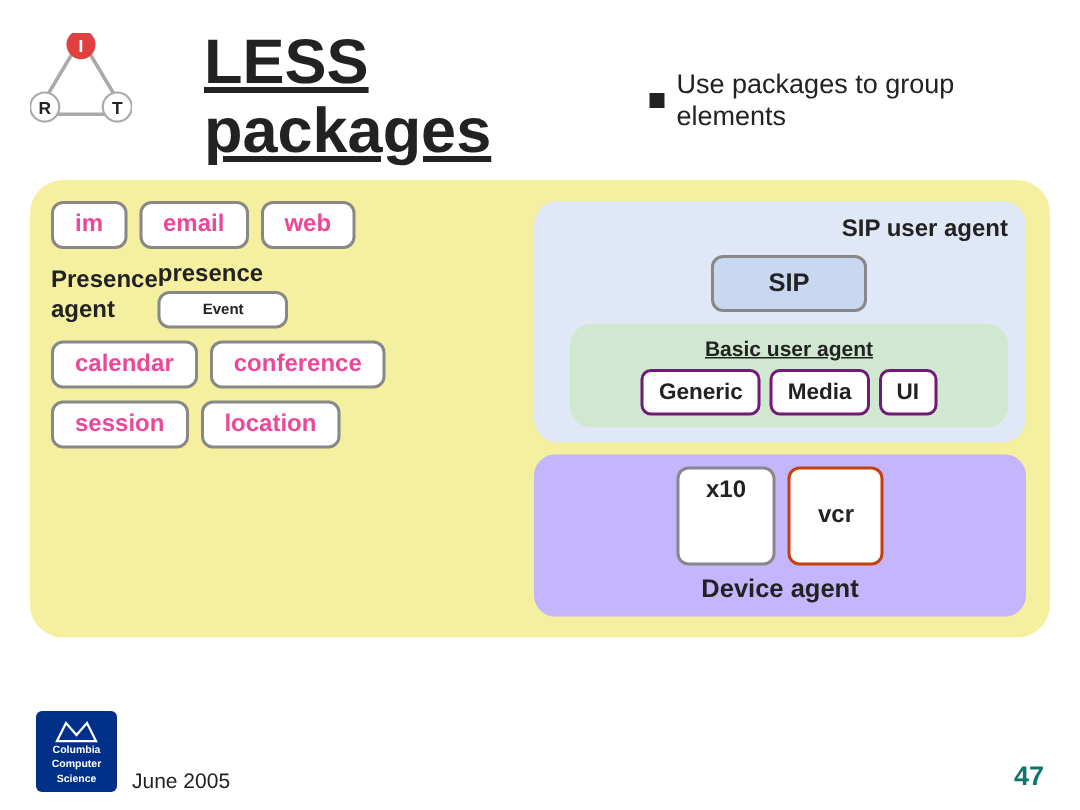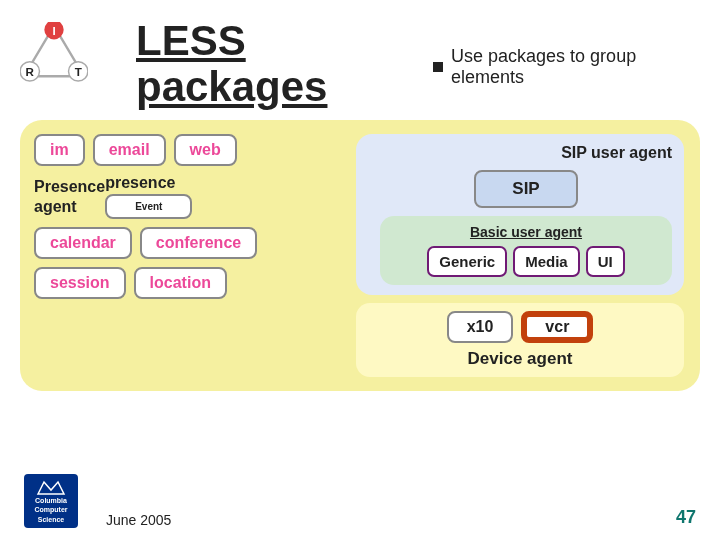--- a/index.html
+++ b/index.html
@@ -196,21 +196,21 @@
       border: 2px solid #701a75;
       border-radius: 7px;
       padding: 5px 10px;
       font-size: 15px;
       font-weight: bold;
       color: #222;
     }
 
     
     .bottom-right {
-      background: #fef9c3;
+      background: #c4b5fd;
       border-radius: 14px;
       padding: 8px 10px;
     }
 
     .x10-vcr-row {
       display: flex;
       gap: 8px;
       justify-content: center;
       margin-bottom: 6px;
     }
@@ -220,23 +220,23 @@
       border: 2px solid #888;
       border-radius: 8px;
       padding: 5px 18px;
       font-size: 16px;
       font-weight: bold;
       color: #222;
     }
 
     .vcr-box {
       background: #fff;
-      border: 6px solid #c2410c;
+      border: 2px solid #c2410c;
       border-radius: 8px;
-      padding: 1px 18px;
+      padding: 22px 18px;
       font-size: 16px;
       font-weight: bold;
       color: #222;
     }
 
     .device-agent-label {
       font-size: 17px;
       font-weight: bold;
       color: #222;
       text-align: center;
@@ -250,21 +250,21 @@
       width: 100%;
       display: flex;
       justify-content: space-between;
       align-items: flex-end;
       padding: 0 24px;
     }
 
     .footer-left {
       display: flex;
       align-items: flex-end;
-      gap: 28px;
+      gap: 10px;
     }
 
     .columbia-logo {
       width: 54px;
       height: 54px;
       background: #003087;
       border-radius: 4px;
       display: flex;
       align-items: center;
       justify-content: center;

